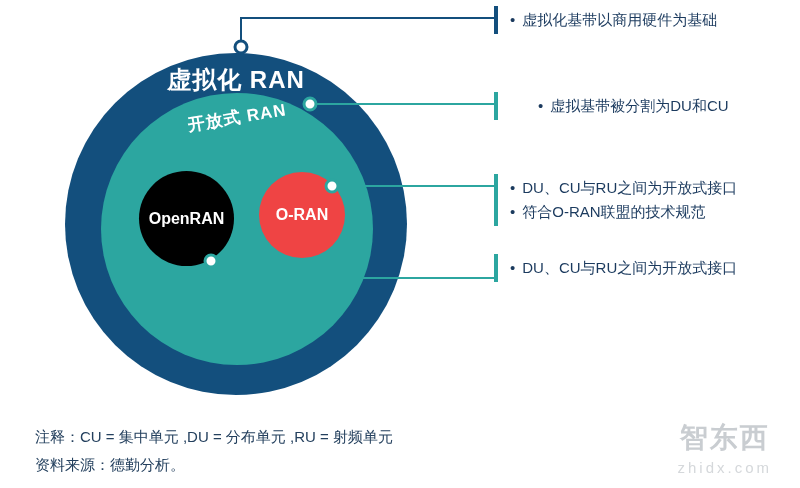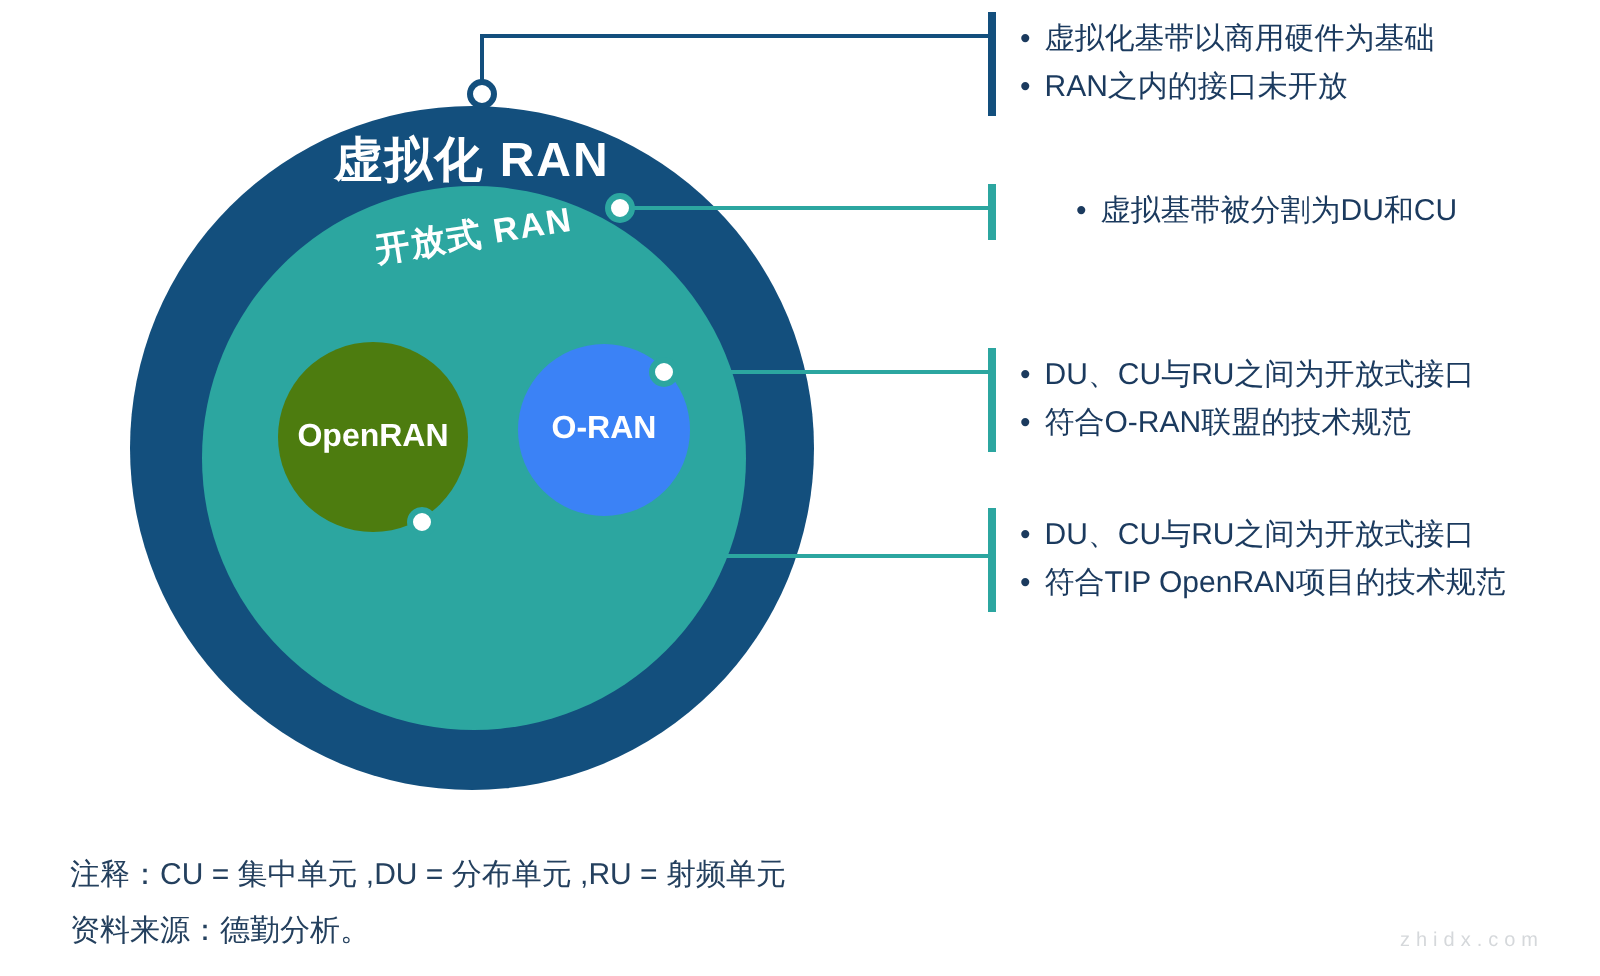--- a/index.html
+++ b/index.html
@@ -4,23 +4,23 @@
 <style>
   html,body { margin:0; padding:0; background:#ffffff; }
   body { font-family:"Liberation Sans","DejaVu Sans",sans-serif; }
   .canvas {
     position:relative; width:800px; height:488px; background:#ffffff;
     overflow:hidden;
   }
   .circle { position:absolute; border-radius:50%; }
   .circle-outer  { left:65px;  top:53px;  width:342px; height:342px; background:#134f7d; }
   .circle-middle { left:101px; top:93px;  width:272px; height:272px; background:#2ca6a0; }
-  .circle-inner-left  { left:139px; top:171px; width:95px; height:95px; background:#4d7c0f;
+  .circle-inner-left  { left:139px; top:171px; width:95px; height:95px; background:#000000;
                         display:flex; align-items:center; justify-content:center; }
-  .circle-inner-right { left:259px; top:172px; width:86px; height:86px; background:#3b82f6;
+  .circle-inner-right { left:259px; top:172px; width:86px; height:86px; background:#ef4444;
                         display:flex; align-items:center; justify-content:center; }
   .ring-label { position:absolute; color:#ffffff; font-weight:bold; text-align:center; letter-spacing:1px; }
   .outer-label  { left:65px; top:64px; width:342px; font-size:24px; }
   .middle-label { left:101px; top:106px; width:272px; font-size:17px; transform:rotate(-9deg); }
   .inner-label  { color:#ffffff; font-weight:bold; font-size:16px; }
   .connector-svg { position:absolute; left:0; top:0; pointer-events:none; }
 
   .annotation {
     position:absolute; left:494px; width:290px;
     border-left:4px solid #7f1d1d; padding:2px 0 2px 12px;
@@ -28,21 +28,21 @@
   }
   .bullet-line { white-space:nowrap; }
   .bullet-line::before { content:"•"; margin-right:7px; color:#1b3a5e; }
 
   .footer-note { position:absolute; left:35px; color:#24405e; font-size:15px; }
   .note-line   { top:428px; }
   .source-line { top:456px; }
 
   .watermark { position:absolute; right:28px; bottom:12px; text-align:center; }
   .watermark-main { color:#c9cdd1; font-size:28px; font-weight:bold; letter-spacing:2px; }
-  .watermark-sub  { color:#d5d8db; font-size:10px; letter-spacing:3px; margin-top:12px; }
+  .watermark-sub  { color:#d5d8db; font-size:15px; letter-spacing:3px; margin-top:2px; }
 </style>
 </head>
 <body>
 
 <div class="canvas">
 
   <div class="circle circle-outer"></div>
   <div class="circle circle-middle"></div>
   <div class="circle circle-inner-left">
     <span class="inner-label">OpenRAN</span>
@@ -64,34 +64,33 @@
 
     <polyline points="332,186 496,186" fill="none" stroke="#2ca6a0" stroke-width="2"></polyline>
     <circle cx="332" cy="186" r="6" fill="#ffffff" stroke="#2ca6a0" stroke-width="3"></circle>
 
     <polyline points="211,262 211,278 496,278" fill="none" stroke="#2ca6a0" stroke-width="2"></polyline>
     <circle cx="211" cy="261" r="6" fill="#ffffff" stroke="#2ca6a0" stroke-width="3"></circle>
   </svg>
 
   <div class="annotation" style="top: 6px; border-left-color: rgb(19, 79, 125);">
     <div class="bullet-line"><span>虚拟化基带以商用硬件为基础</span></div>
-    <div class="bullet-line"><span>RAN之内的接口未开放</span></div>
   </div>
   <div class="annotation" style="top: 92px; border-left-color: rgb(44, 166, 160); padding-left: 40px;">
     <div class="bullet-line"><span>虚拟基带被分割为DU和CU</span></div>
   </div>
   <div class="annotation" style="top: 174px; border-left-color: rgb(44, 166, 160);">
     <div class="bullet-line"><span>DU、CU与RU之间为开放式接口</span></div>
     <div class="bullet-line"><span>符合O-RAN联盟的技术规范</span></div>
   </div>
   <div class="annotation" style="top: 254px; border-left-color: rgb(44, 166, 160);">
     <div class="bullet-line"><span>DU、CU与RU之间为开放式接口</span></div>
-    <div class="bullet-line"><span>符合TIP OpenRAN项目的技术规范</span></div>
   </div>
 
   <div class="footer-note source-line">资料来源：德勤分析。</div>
   <div class="footer-note note-line">注释：CU = 集中单元 ,DU = 分布单元 ,RU = 射频单元</div>
 
   <div class="watermark">
+    <div class="watermark-main">智东西</div>
     <div class="watermark-sub">zhidx.com</div>
   </div>
 
 </div>
 
 </body></html>

